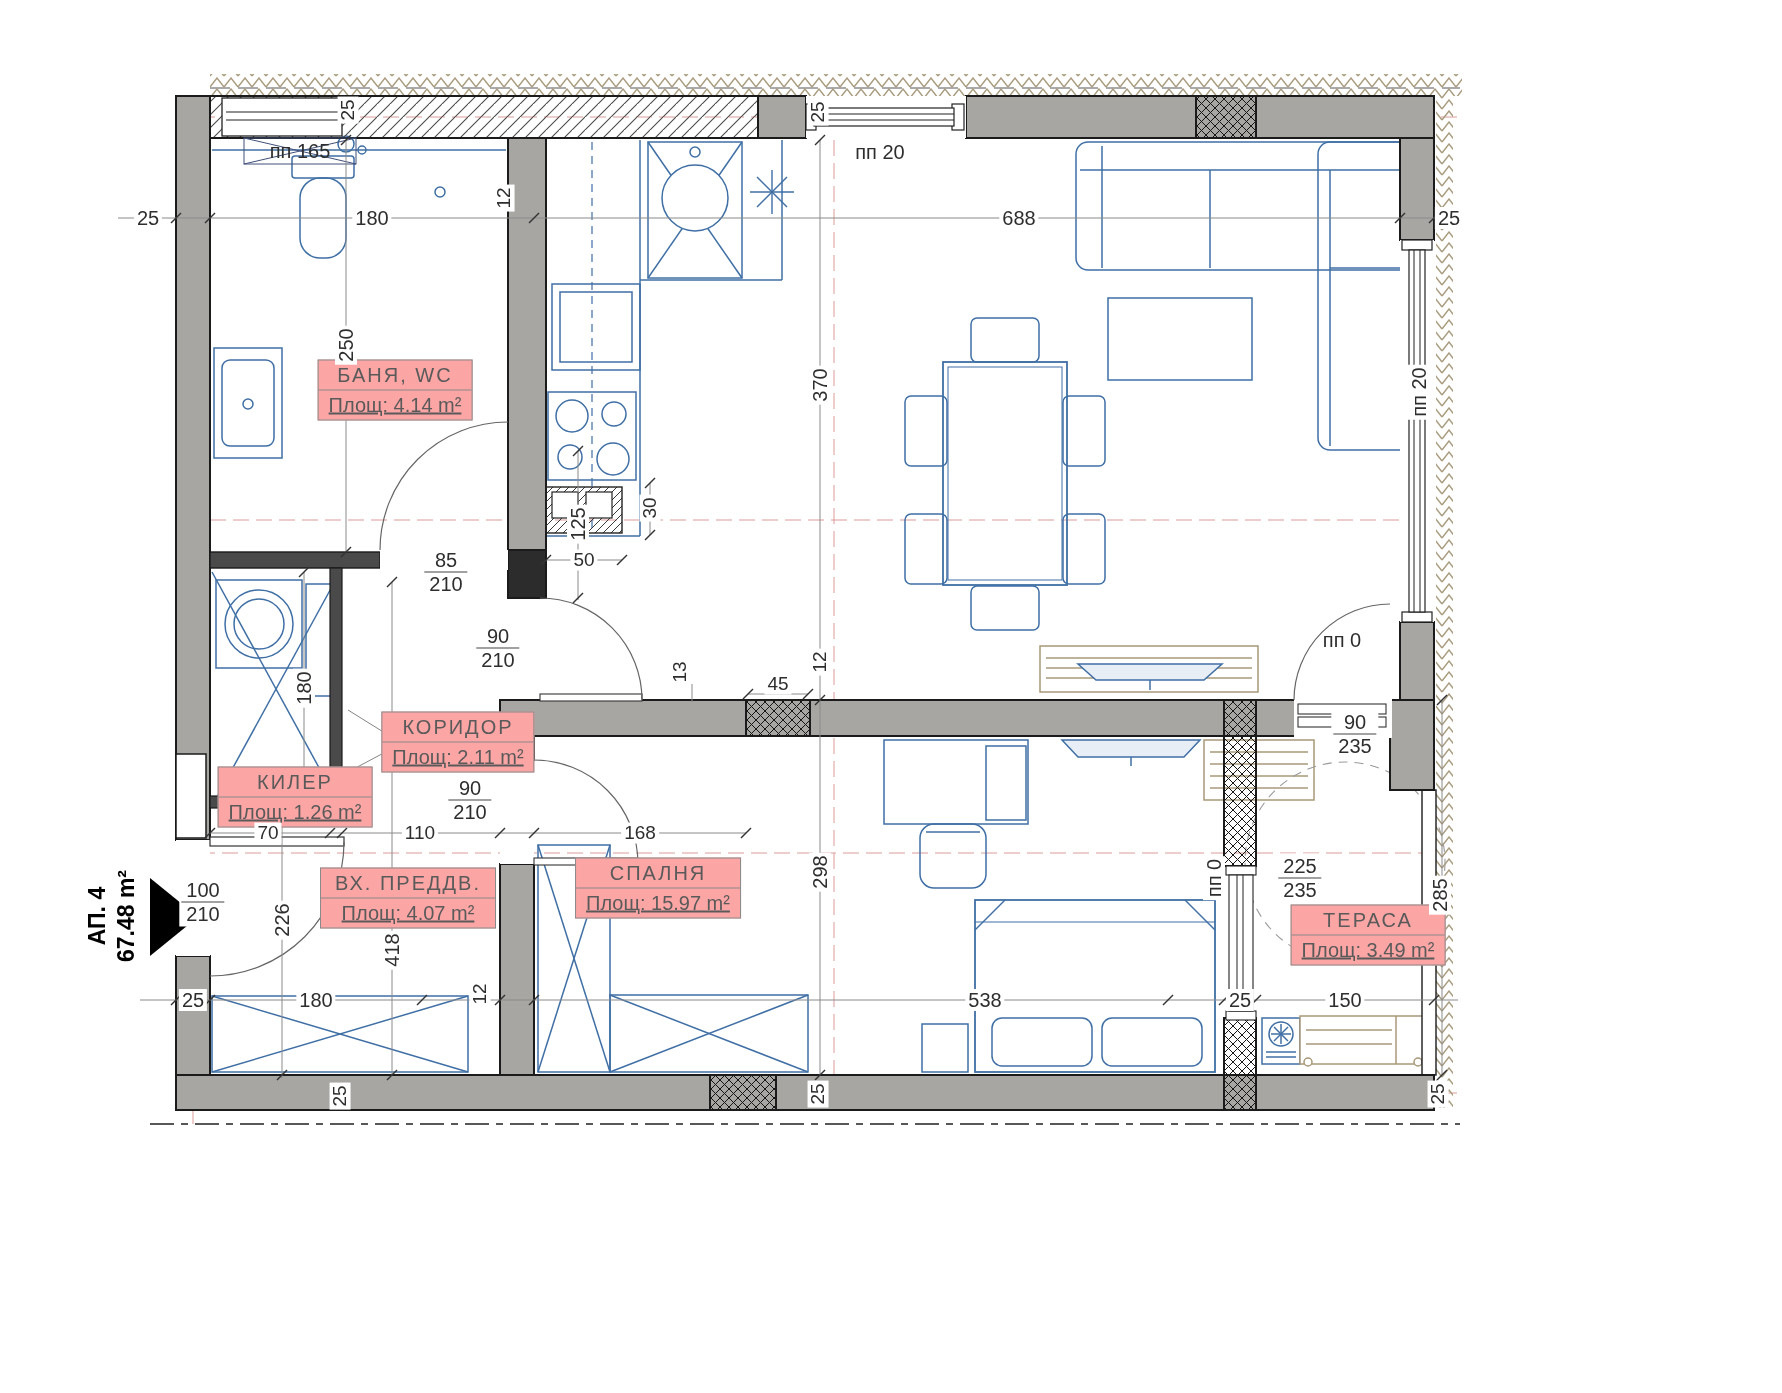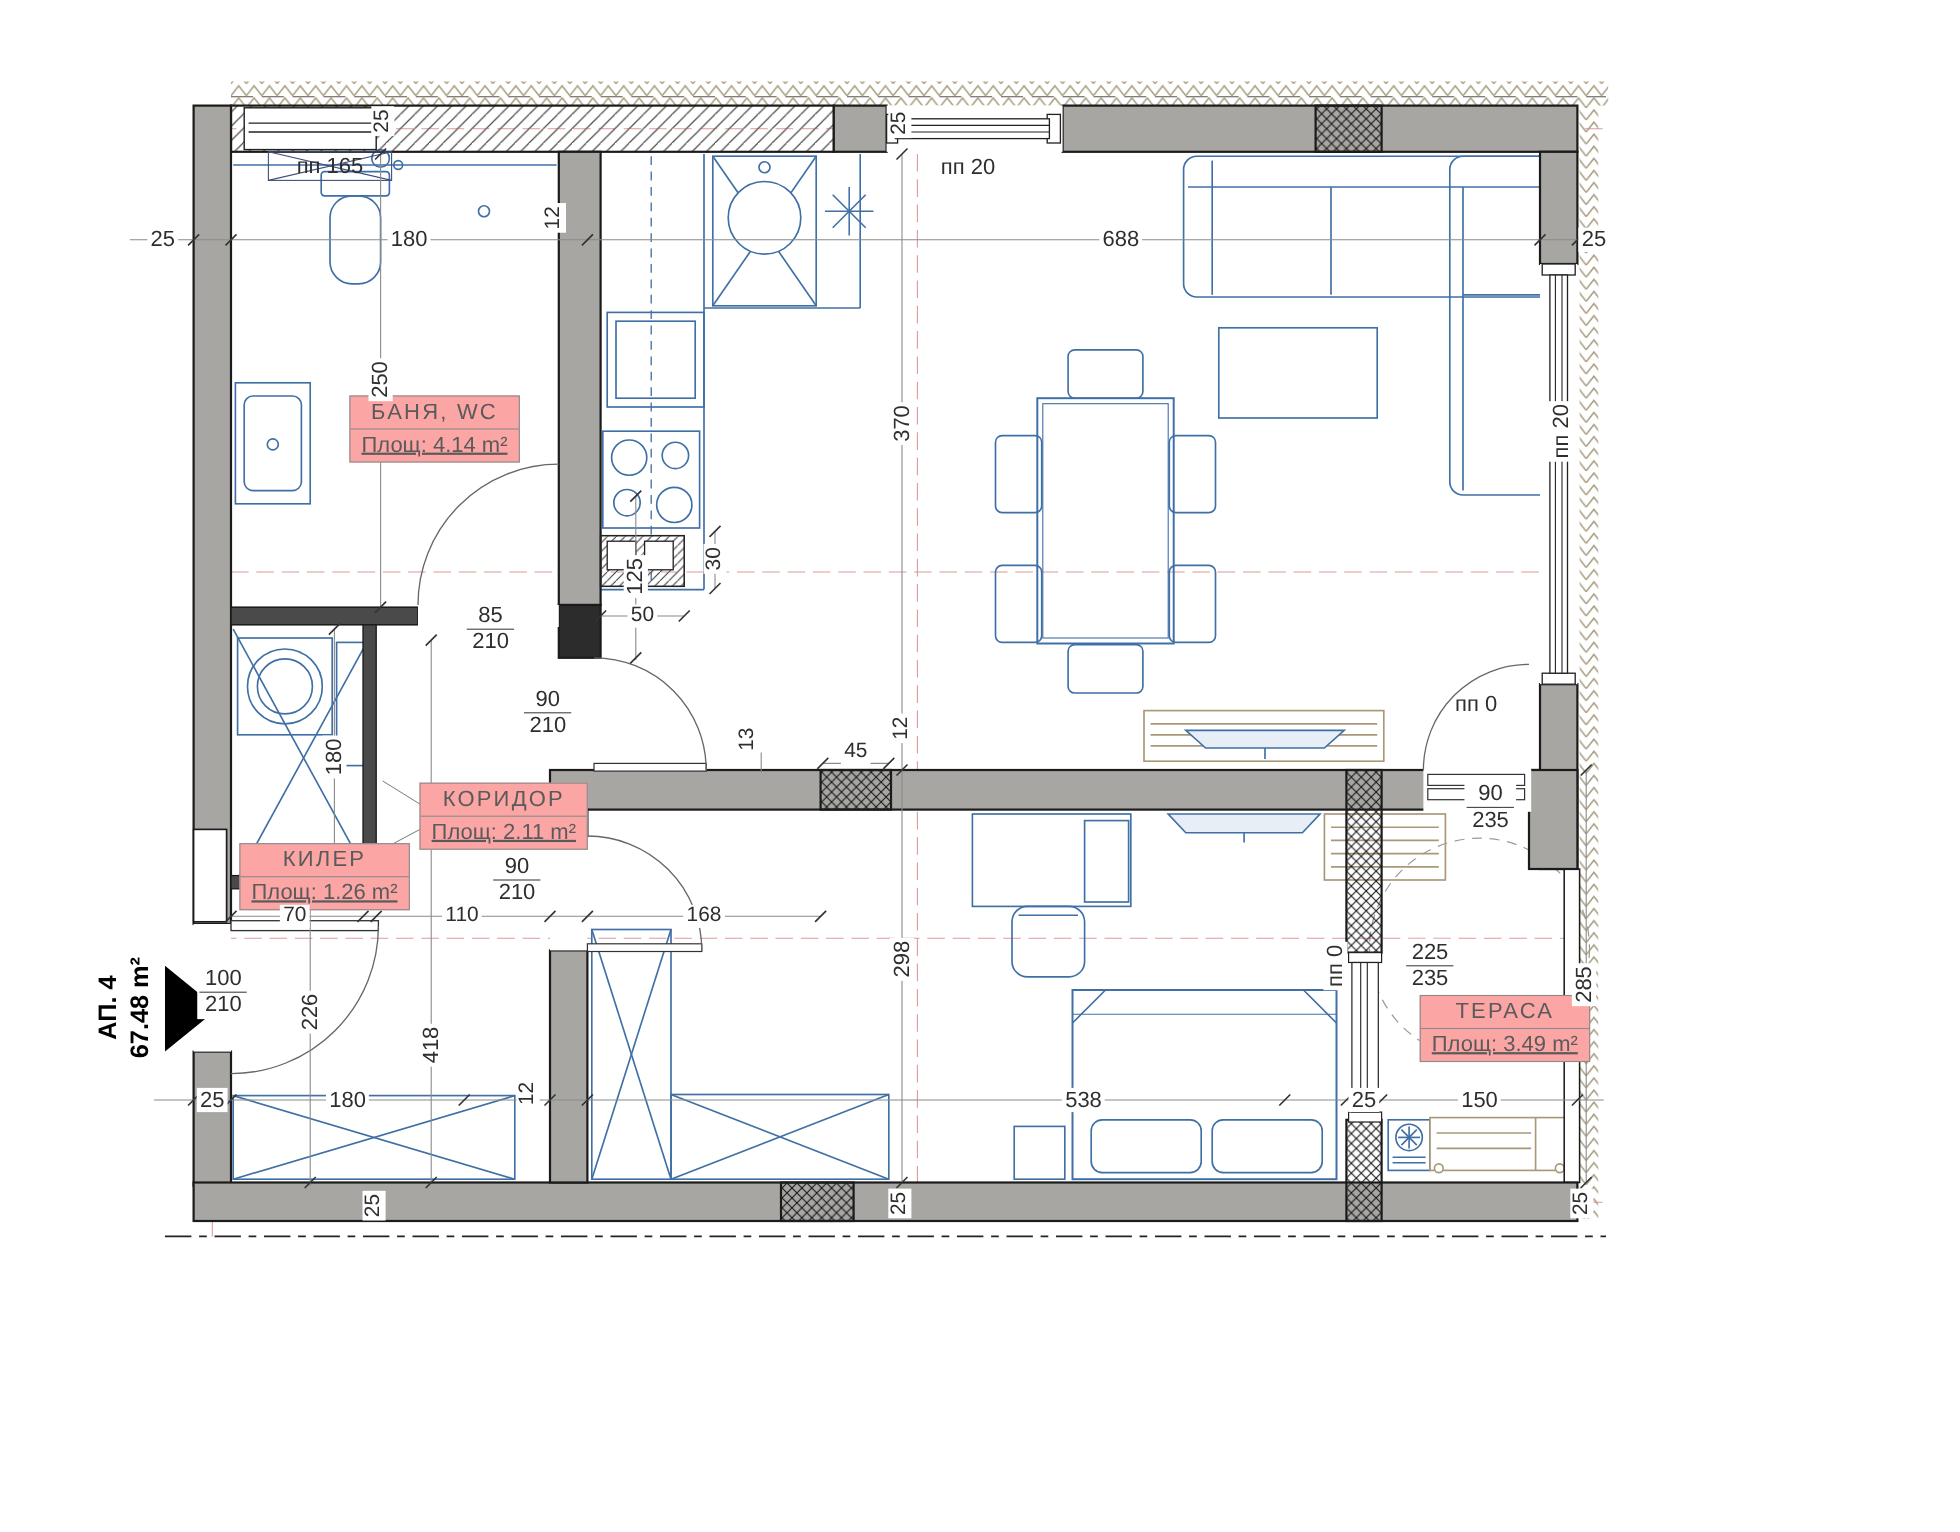--- a/index.html
+++ b/index.html
@@ -400,20 +400,28 @@
       <div class="ar">Площ: 4.14 m²</div>
     </div>
 <div class="room" style="left:458px;top:742px">
   <div class="nm">КОРИДОР</div>
       <div class="ar">Площ: 2.11 m²</div>
     </div>
 <div class="room" style="left:295px;top:797px">
   <div class="nm">КИЛЕР</div>
       <div class="ar">Площ: 1.26 m²</div>
     </div>
+<div class="room" style="left:408px;top:898px">
+  <div class="nm">ВХ. ПРЕДДВ.</div>
+      <div class="ar">Площ: 4.07 m²</div>
+    </div>
+<div class="room" style="left:658px;top:888px">
+  <div class="nm">СПАЛНЯ</div>
+      <div class="ar">Площ: 15.97 m²</div>
+    </div>
 <div class="room" style="left:1368px;top:935px">
   <div class="nm">ТЕРАСА</div>
       <div class="ar">Площ: 3.49 m²</div>
     </div>
 
 <div class="apt" style="left:112px;top:916px">
   <div>АП. 4</div>
       <div>67.48 m²</div>
     </div>
 

